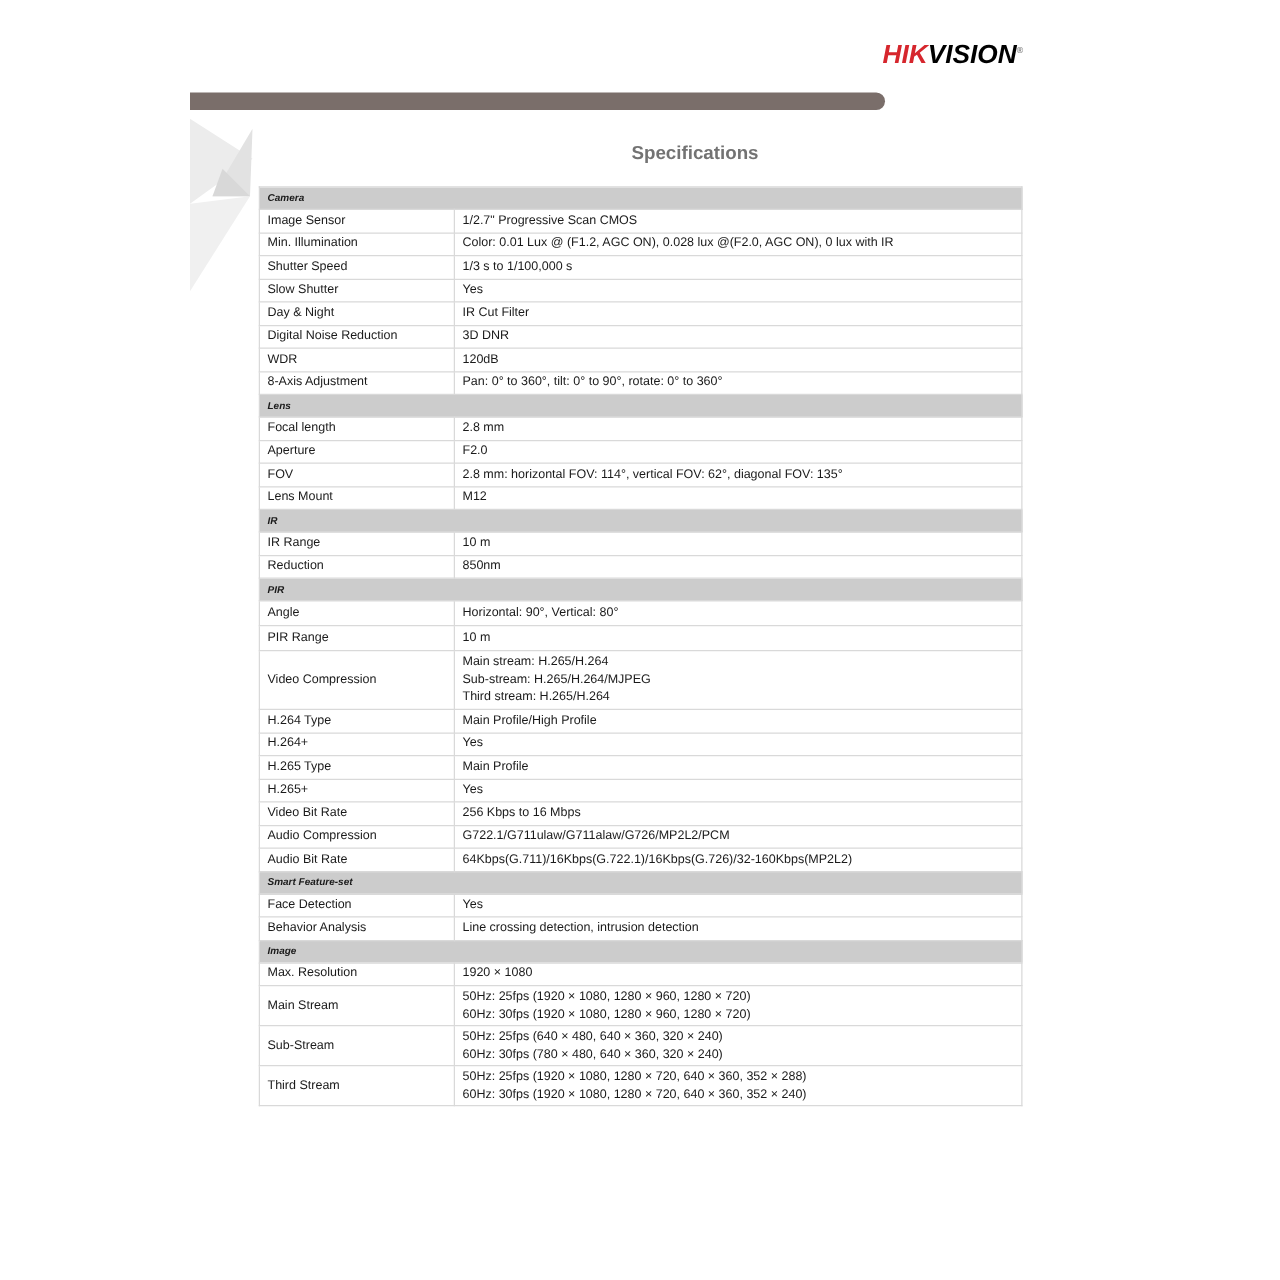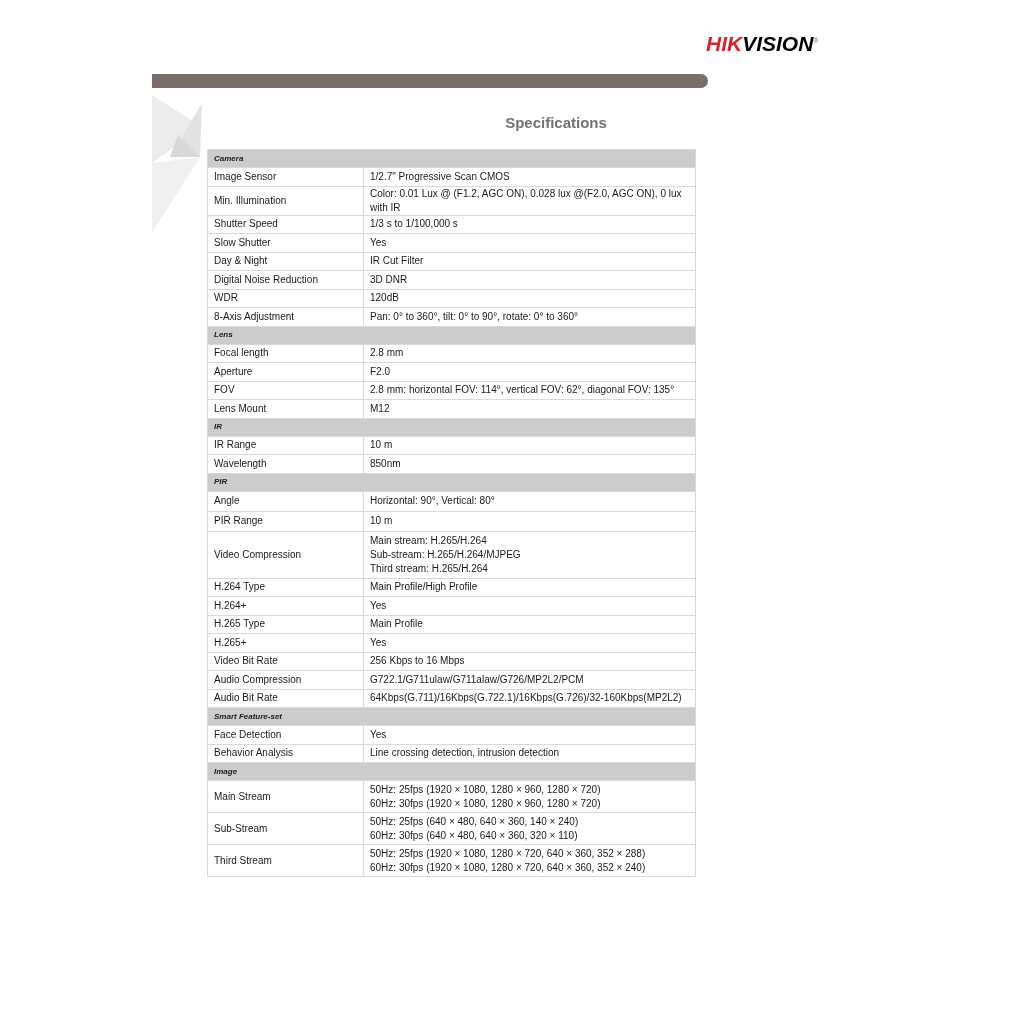--- a/index.html
+++ b/index.html
@@ -8,21 +8,21 @@
     .logo { position: absolute; left: 706px; top: 32px; font-family: "Liberation Sans", sans-serif;
             font-weight: bold; font-style: italic; font-size: 21px; letter-spacing: 0px; }
     .logo .hik { color: #d6262d; margin-top: 31px; }
     .logo .vision { color: #000000; }
     .logo .reg { color: #888; font-size: 7px; vertical-align: super; font-style: normal; }
     .header-bar { position: absolute; left: 152px; top: 74px; width: 556px; height: 14px;
                   background: #7a6e6a; border-radius: 0 7px 7px 0; }
     .decor { position: absolute; left: 150px; top: 95px; }
     .title { position: absolute; left: 0; width: 1024px; top: 114px; text-align: center;
              font-size: 15px; font-weight: bold; color: #737373; padding-left: 44px; }
-    table.spec { position: absolute; left: 207px; top: 149px; width: 489px;
+    table.spec { position: absolute; left: 207px; top: 149px; width: 611px;
                  border-collapse: collapse; font-size: 10px; }
     table.spec td { border: 1px solid #d9d9d9; padding: 0 6px; height: 17.5px; vertical-align: middle; line-height: 14px; }
     table.spec td.k { width: 143px; }
     table.spec tr.section td { background: #cccccc; font-style: italic; font-weight: bold; font-size: 8px; height: 17px; }
     table.spec tr.tall3 td { height: 46px; }
     table.spec tr.tall2 td { height: 31px; }
     table.spec tr.pir td { height: 19px; }
     .line { display: block; }
   </style>
 </head>
@@ -126,21 +126,21 @@
       <tr class="section">
         <td colspan="2">IR</td>
       </tr>
       <tr>
         <td class="k">IR Range</td>
         <td>
           <span class="line">10 m</span>
         </td>
       </tr>
       <tr>
-        <td class="k">Wavelength</td>
+        <td class="k">Reduction</td>
         <td>
           <span class="line">850nm</span>
         </td>
       </tr>
       <tr class="section">
         <td colspan="2">PIR</td>
       </tr>
       <tr class="pir">
         <td class="k">Angle</td>
         <td>
@@ -214,32 +214,38 @@
       </tr>
       <tr>
         <td class="k">Behavior Analysis</td>
         <td>
           <span class="line">Line crossing detection, intrusion detection</span>
         </td>
       </tr>
       <tr class="section">
         <td colspan="2">Image</td>
       </tr>
+      <tr>
+        <td class="k">Max. Resolution</td>
+        <td>
+          <span class="line">1920 × 1080</span>
+        </td>
+      </tr>
       <tr class="tall2">
         <td class="k">Main Stream</td>
         <td>
           <span class="line">50Hz: 25fps (1920 × 1080, 1280 × 960, 1280 × 720)</span>
           <span class="line">60Hz: 30fps (1920 × 1080, 1280 × 960, 1280 × 720)</span>
         </td>
       </tr>
       <tr class="tall2">
         <td class="k">Sub-Stream</td>
         <td>
-          <span class="line">50Hz: 25fps (640 × 480, 640 × 360, 140 × 240)</span>
-          <span class="line">60Hz: 30fps (640 × 480, 640 × 360, 320 × 110)</span>
+          <span class="line">50Hz: 25fps (640 × 480, 640 × 360, 320 × 240)</span>
+          <span class="line">60Hz: 30fps (780 × 480, 640 × 360, 320 × 240)</span>
         </td>
       </tr>
       <tr class="tall2">
         <td class="k">Third Stream</td>
         <td>
           <span class="line">50Hz: 25fps (1920 × 1080, 1280 × 720, 640 × 360, 352 × 288)</span>
           <span class="line">60Hz: 30fps (1920 × 1080, 1280 × 720, 640 × 360, 352 × 240)</span>
         </td>
       </tr>
     </tbody>

